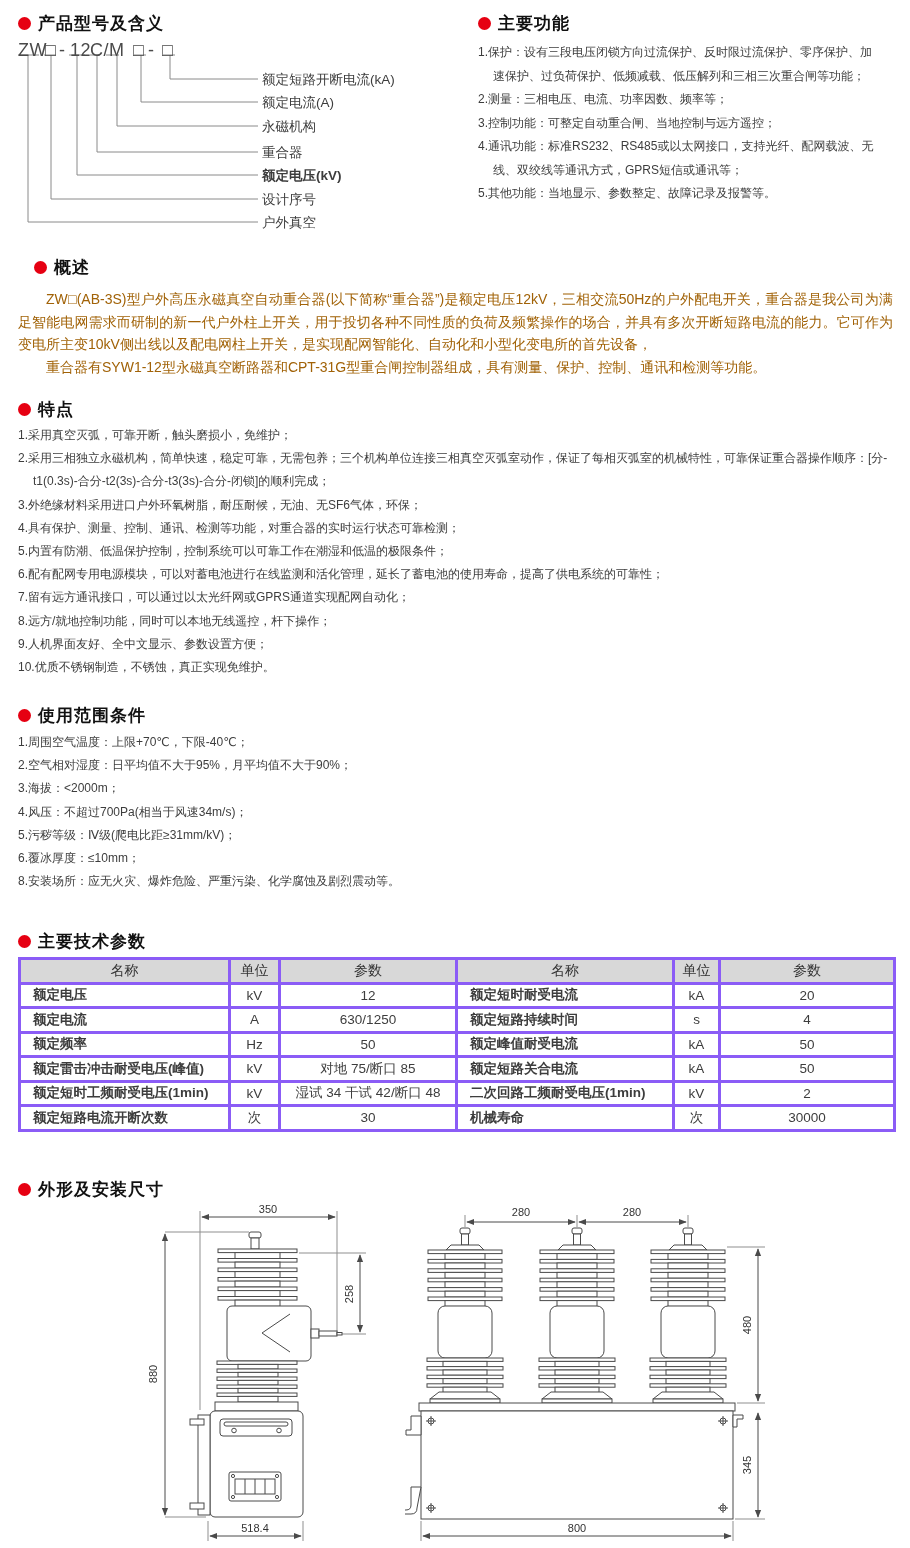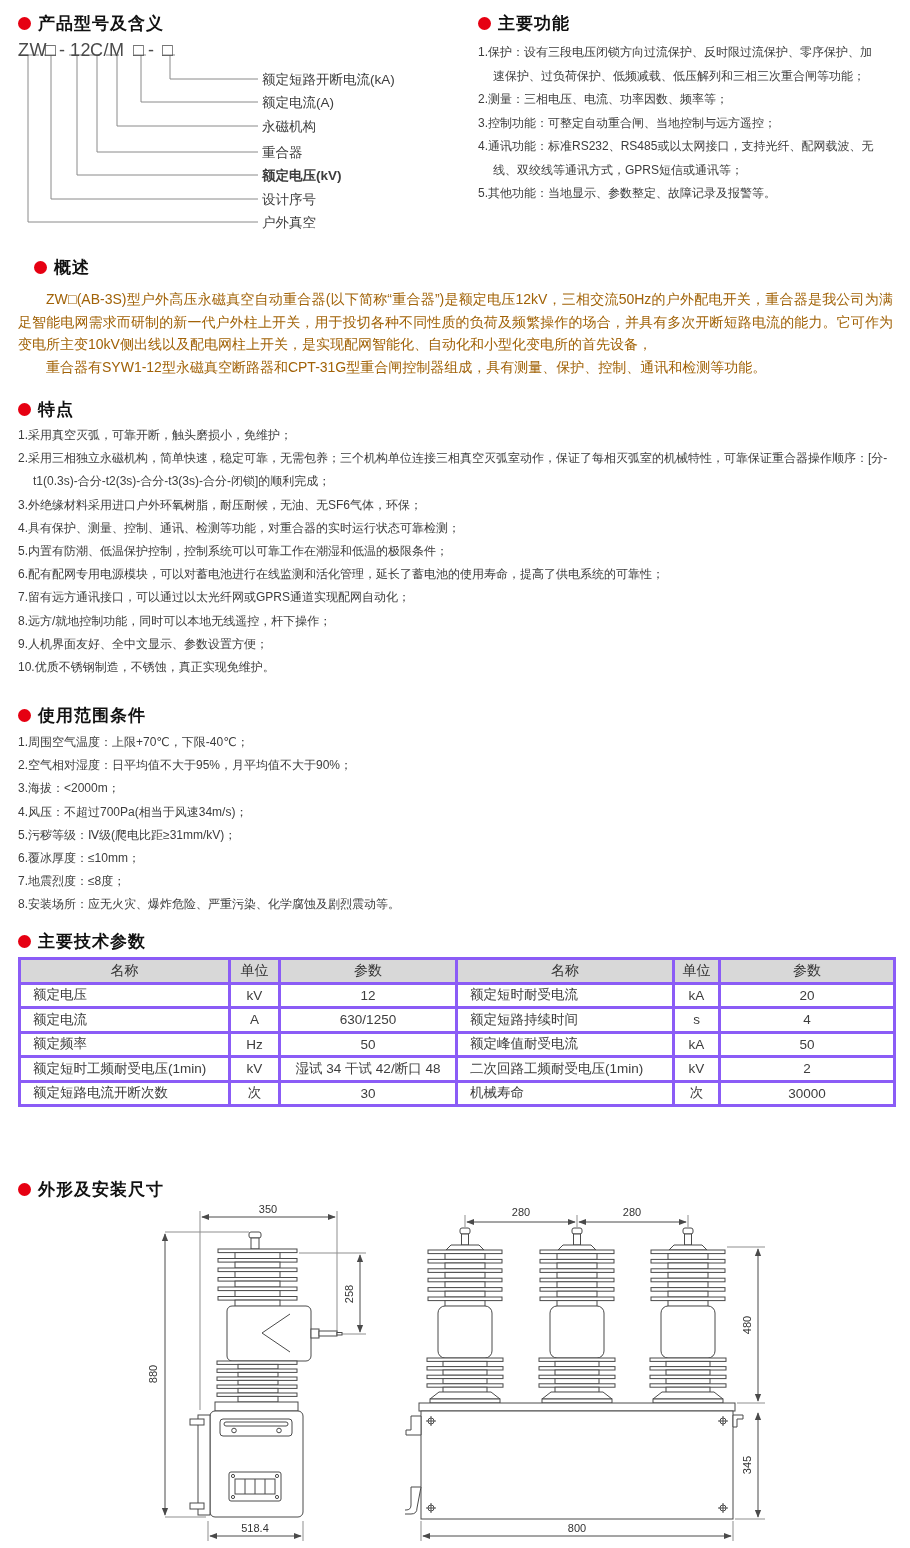--- a/index.html
+++ b/index.html
@@ -12,21 +12,21 @@
   .li{font-size:12px;line-height:23.2px;color:#3d3d3d;padding-left:15px;text-indent:-15px;}
   .fn .li{line-height:23.5px;}
   .para{margin:0;font-size:14px;line-height:22.6px;text-align:justify;text-indent:2em;color:#a16207;}
   .model-part{position:absolute;top:0;font-size:18px;color:#4a4a4a;letter-spacing:.5px;white-space:nowrap;}
   .model-label{position:absolute;left:244px;font-size:13.5px;color:#3d3d3d;white-space:nowrap;}
   table.params{position:absolute;left:18px;top:957px;width:875px;border-collapse:collapse;
         table-layout:fixed;font-size:13.5px;color:#3d3d3d;border:2px solid #4d4d4d;}
   table.params th,table.params td{border:3px solid #8b5cf6;height:21.5px;padding:0 4px;
         text-align:center;font-weight:normal;overflow:hidden;white-space:nowrap;}
   table.params th{background:#d8d8d8;font-size:14px;color:#333;}
-  table.params td.nm{text-align:left;padding-left:12px;}
+  table.params td.nm{text-align:left;padding-left:12px;font-weight:bold;}
   svg text{font-family:"Liberation Sans","DejaVu Sans",sans-serif;}
 </style>
 </head>
 <body>
 
 <div id="page">
 
   <div class="sec-title" style="left:18px;top:12px;font-family:Liberation Mono, monospace;">
     <span class="bullet"></span>
     <span class="t">产品型号及含义</span>
@@ -115,21 +115,20 @@
     <span class="bullet"></span>
     <span class="t">使用范围条件</span>
   </div>
   <div class="abs" style="left:18px;top:731px;width:888px;">
     <div class="li">1.周围空气温度：上限+70℃，下限-40℃；</div>
     <div class="li">2.空气相对湿度：日平均值不大于95%，月平均值不大于90%；</div>
     <div class="li">3.海拔：&lt;2000m；</div>
     <div class="li">4.风压：不超过700Pa(相当于风速34m/s)；</div>
     <div class="li">5.污秽等级：Ⅳ级(爬电比距≥31mm/kV)；</div>
     <div class="li">6.覆冰厚度：≤10mm；</div>
-    <div class="li">7.地震烈度：≤8度；</div>
     <div class="li">8.安装场所：应无火灾、爆炸危险、严重污染、化学腐蚀及剧烈震动等。</div>
   </div>
 
   <div class="sec-title" style="left:18px;top:930px;">
     <span class="bullet"></span>
     <span class="t">主要技术参数</span>
   </div>
   <table class="params">
     <colgroup>
       <col style="width:210px">
@@ -162,20 +161,28 @@
       <td>630/1250</td>
       <td class="nm">额定短路持续时间</td>
       <td>s</td>
       <td>4</td>
     </tr>
     <tr>
       <td class="nm">额定频率</td>
       <td>Hz</td>
       <td>50</td>
       <td class="nm">额定峰值耐受电流</td>
+      <td>kA</td>
+      <td>50</td>
+    </tr>
+    <tr>
+      <td class="nm">额定雷击冲击耐受电压(峰值)</td>
+      <td>kV</td>
+      <td>对地 75/断口 85</td>
+      <td class="nm">额定短路关合电流</td>
       <td>kA</td>
       <td>50</td>
     </tr>
     <tr>
       <td class="nm">额定短时工频耐受电压(1min)</td>
       <td>kV</td>
       <td>湿试 34  干试 42/断口 48</td>
       <td class="nm">二次回路工频耐受电压(1min)</td>
       <td>kV</td>
       <td>2</td>

